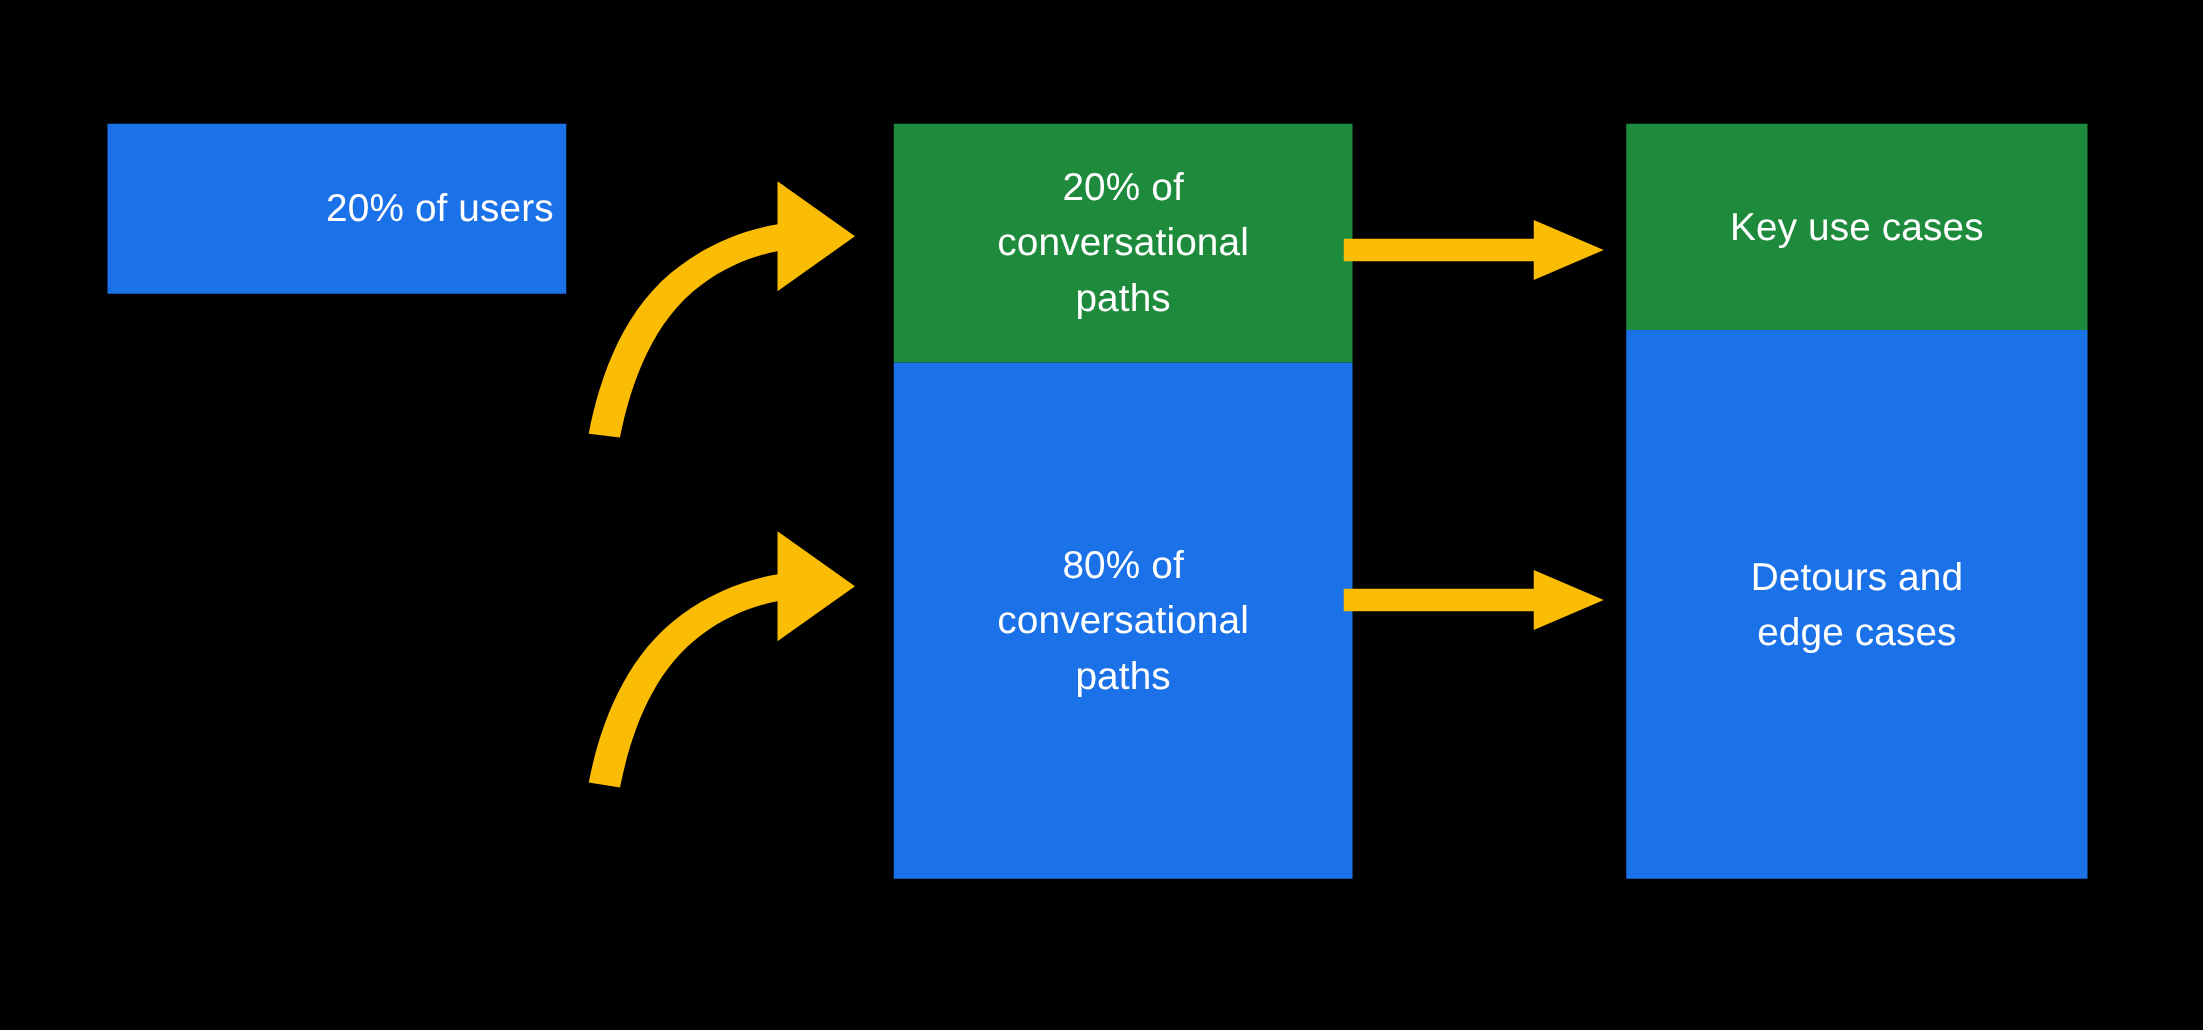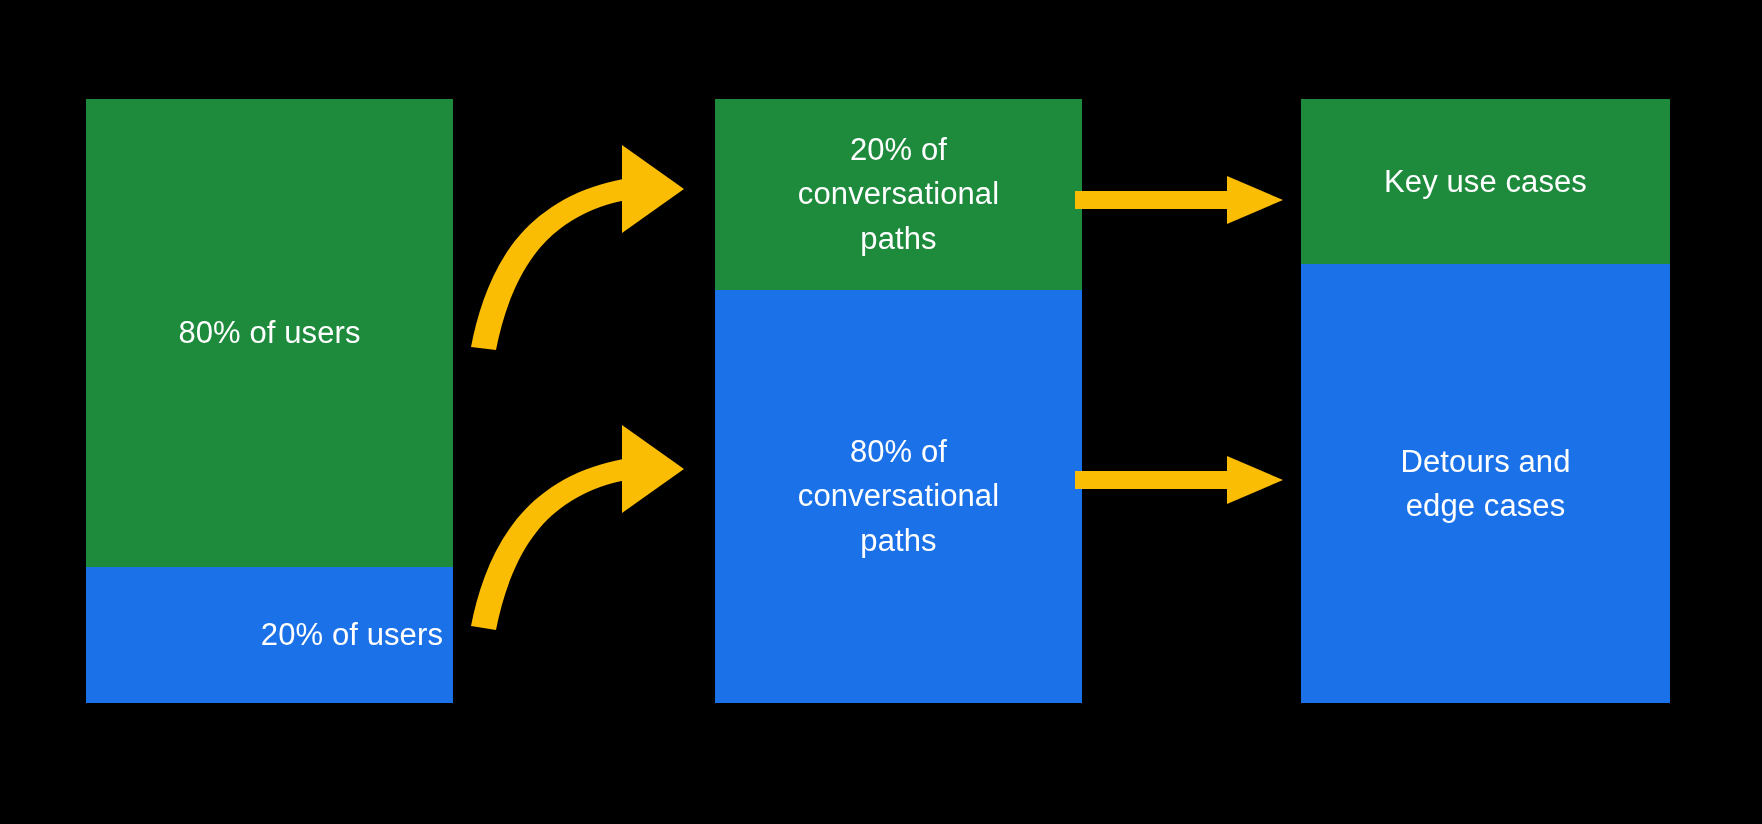--- a/index.html
+++ b/index.html
@@ -70,23 +70,20 @@
     pointer-events: none;
   }
   .arrow-layer svg { display: block; }
 </style>
 </head>
 <body>
 
 <div id="stage">
 
   <div class="column" id="col-users">
-    <div class="seg seg-green s1">
-      <span class="seg-label">80% of users</span>
-    </div>
     <div class="seg seg-blue s2">
       <span class="seg-label">20% of users</span>
     </div>
   </div>
 
   <div class="column" id="col-paths">
     <div class="seg seg-green s1">
       <span class="seg-label">20% of
 conversational
 paths</span>

